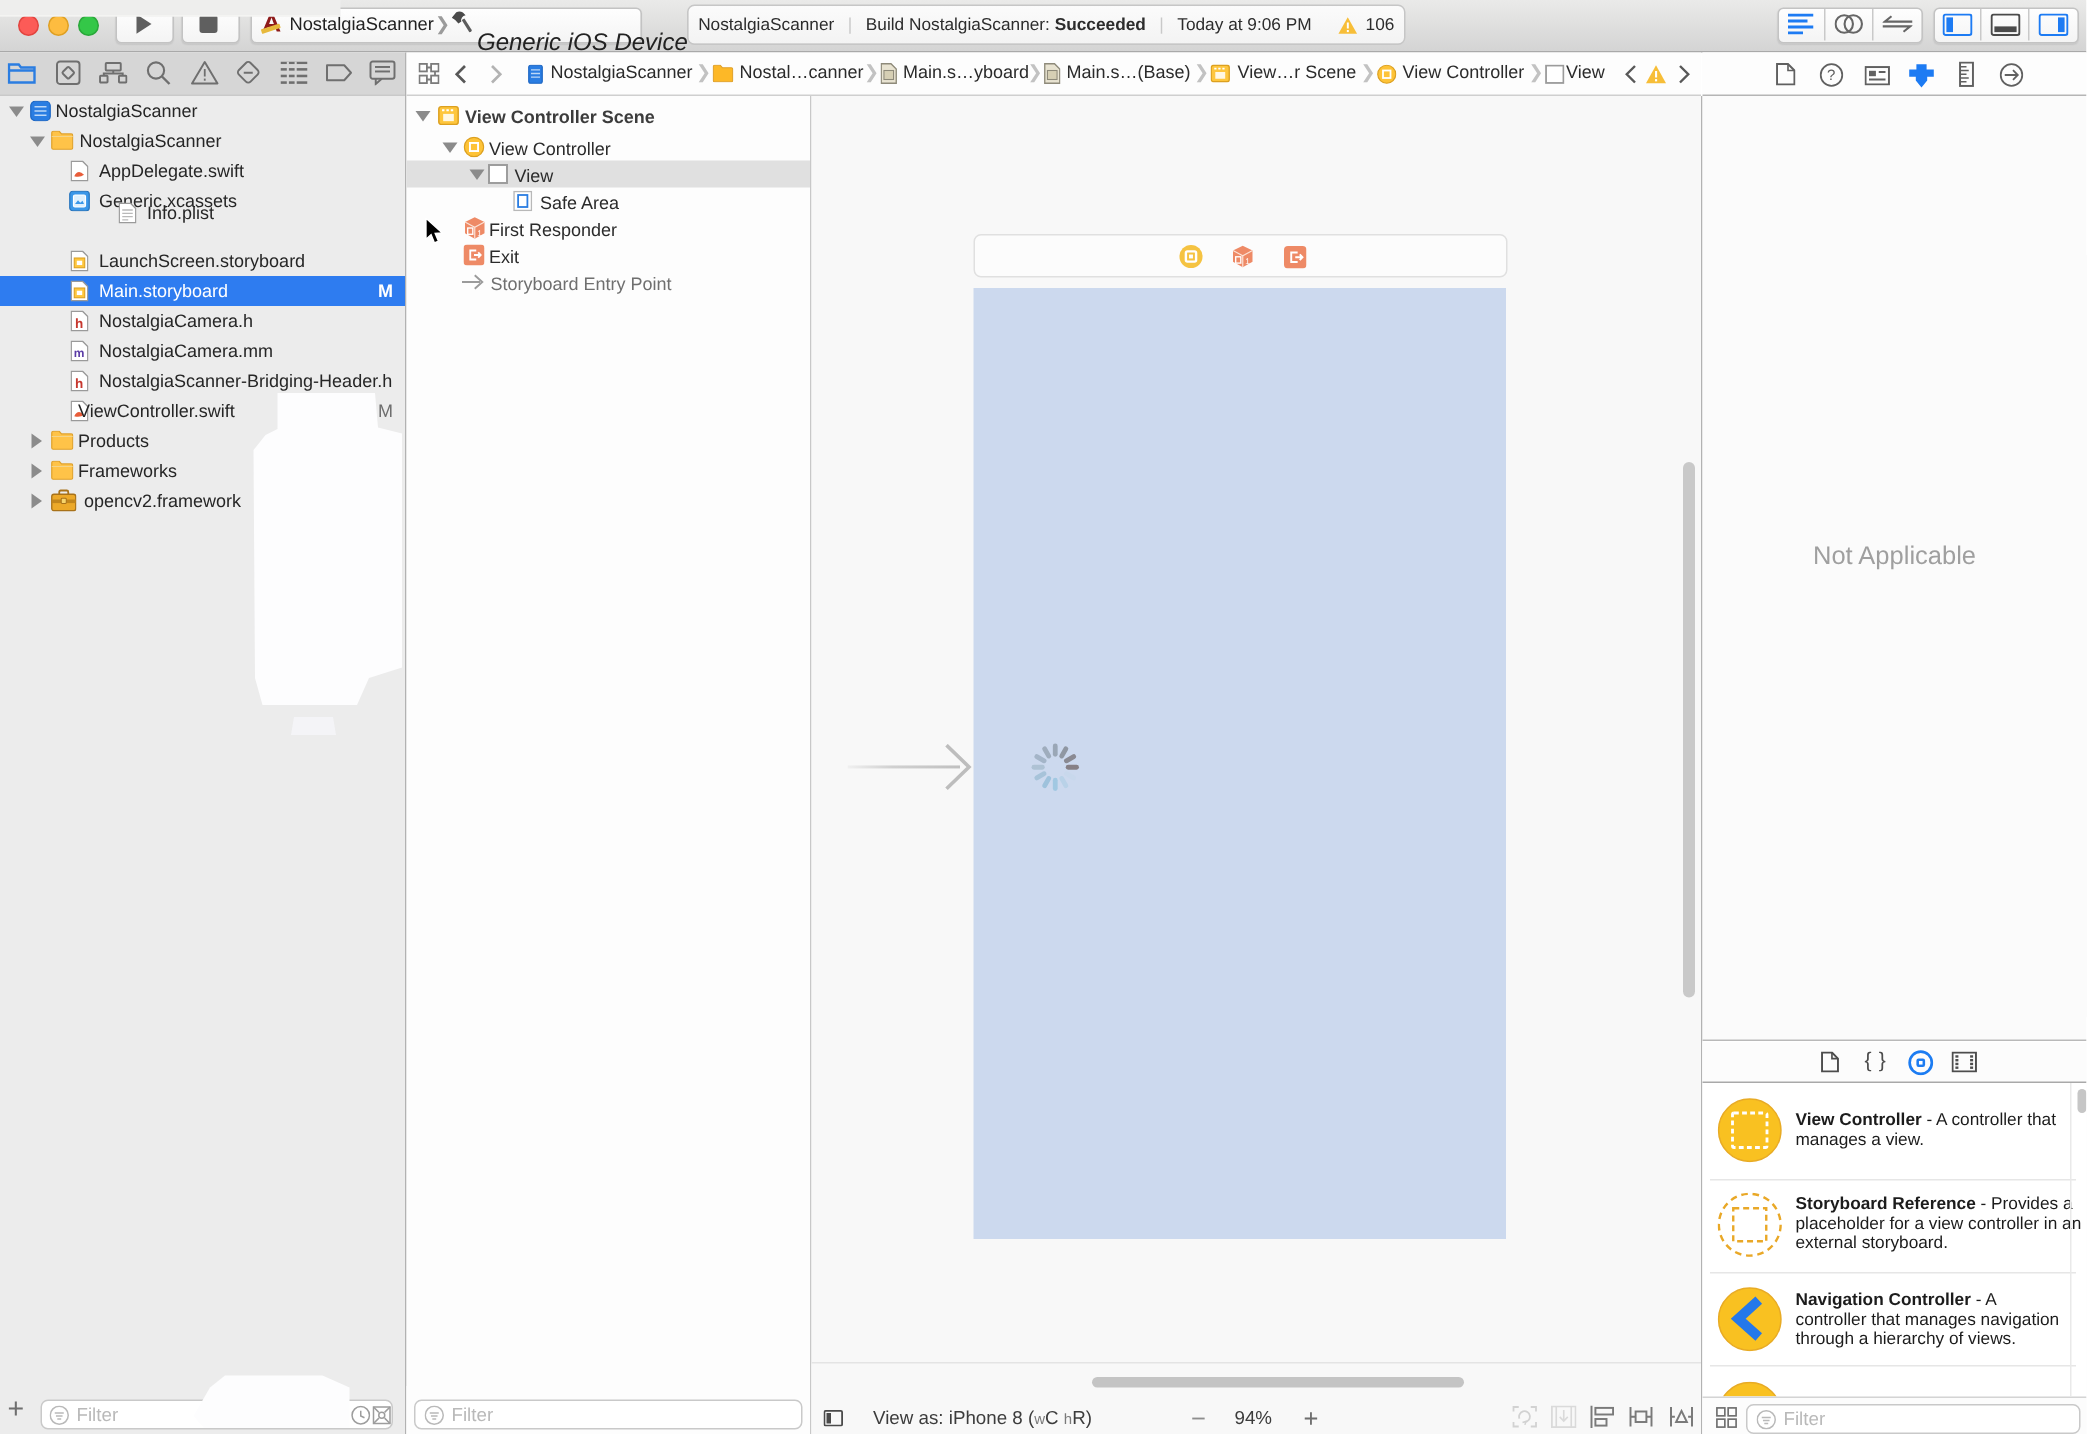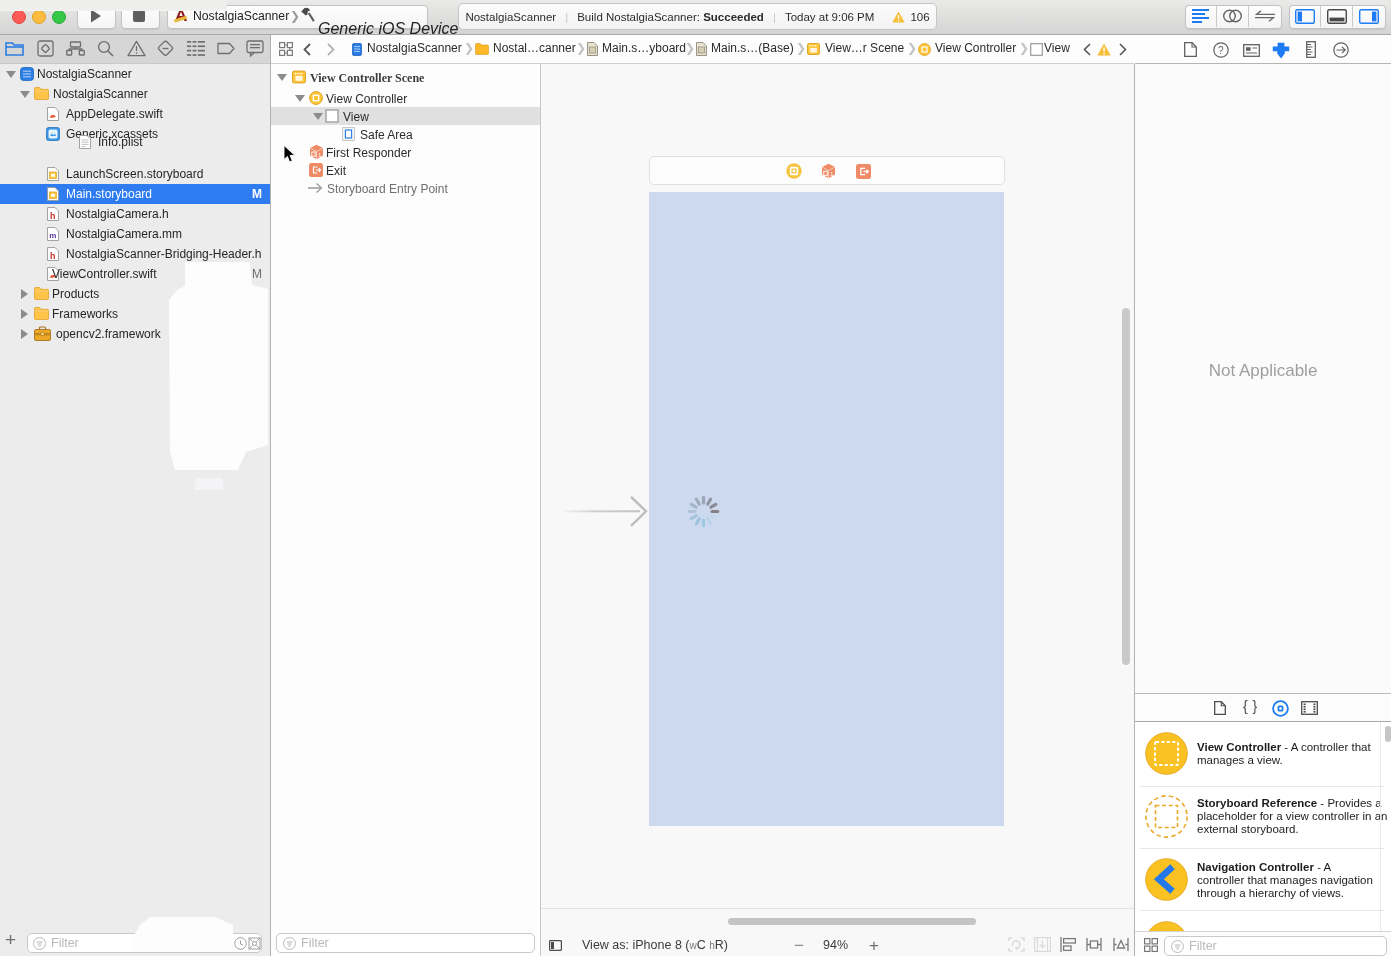--- a/index.html
+++ b/index.html
@@ -404,21 +404,21 @@
   </div>
 
   <div class="abs" id="outline">
     <div class="outrow" style="top:4px;">
       <div class="tri down" style="left:6px;top:6px;"></div>
       <svg class="abs" style="left:21px;top:2px;" width="14" height="14" viewBox="0 0 13 12">
         <rect x="0.5" y="0.5" width="12" height="11" rx="1.5" fill="#fec63d" stroke="#dca020" stroke-width="0.9"></rect>
         <path d="M2.5 2.8 L10.5 2.8" stroke="#fff" stroke-width="1.2" stroke-dasharray="1.5 1.2"></path>
         <rect x="3.2" y="5" width="6.6" height="4.5" fill="#fff" opacity="0.85"></rect>
       </svg>
-      <span class="lbl" style="left:39px;font-weight:bold;color:#3c3c3c;font-family:Liberation Serif, serif;">View Controller Scene</span>
+      <span class="lbl" style="left:39px;font-weight:bold;color:#3c3c3c;">View Controller Scene</span>
     </div>
     <div class="outrow" style="top:25px;">
       <div class="tri down" style="left:24px;top:6px;"></div>
       <svg class="abs" style="left:38px;top:2px;" width="14" height="14" viewBox="0 0 13 13">
         <circle cx="6.5" cy="6.5" r="6" fill="#fec337" stroke="#dca020" stroke-width="0.8"></circle>
         <rect x="4" y="4" width="5" height="5" fill="none" stroke="#fff" stroke-width="1.2"></rect>
       </svg>
       <span class="lbl" style="left:55px;">View Controller</span>
     </div>
     <div class="outrow" style="top:43px;background:#e0e0e0;">

